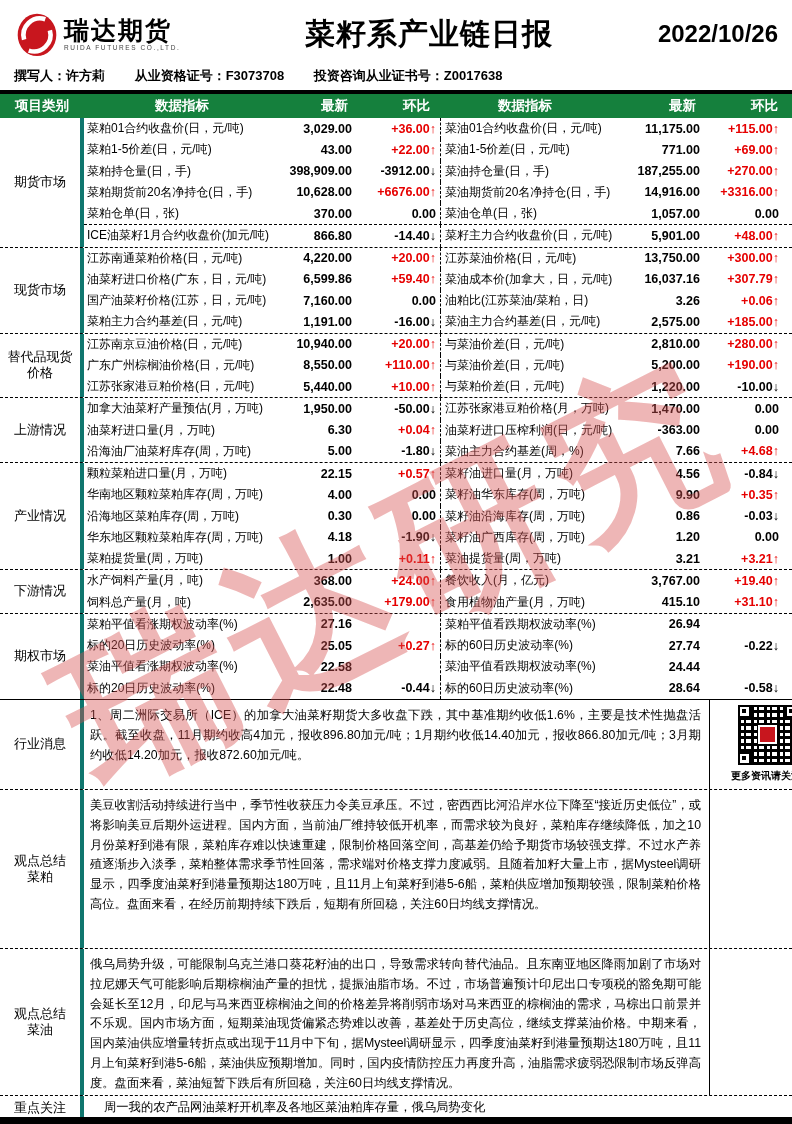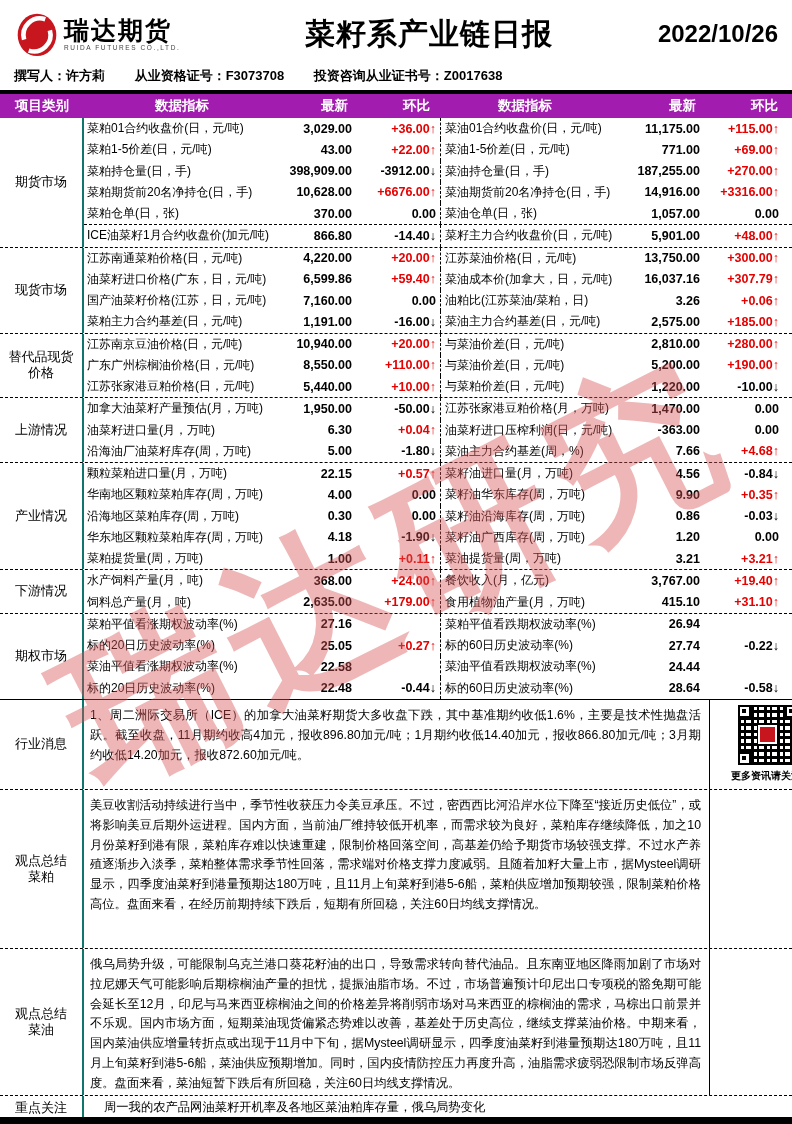--- a/index.html
+++ b/index.html
@@ -21,31 +21,31 @@
   .brand-name { font-size:25px; font-weight:bold; letter-spacing:2px; line-height:1.05; }
   .brand-sub { font-size:6.5px; letter-spacing:1.6px; color:#444; margin-top:1px; }
   .title { flex:1; text-align:center; font-size:30px; font-weight:bold; letter-spacing:1px; }
   .date { width:150px; text-align:right; font-size:24px; font-weight:bold; }
   
   .meta { padding:3px 14px 5px 14px; font-size:13px; font-weight:bold; border-bottom:4px solid #000; }
   .meta span { margin-right:26px; }
   
   .thead {
     display:grid; grid-template-columns:84px 196px 78px 82px 170px 96px 86px;
-    background:#a21caf; color:#fff; font-weight:bold; font-size:13.5px;
+    background:#15803d; color:#fff; font-weight:bold; font-size:13.5px;
     height:24px; align-items:center;
   }
   .thead .c { text-align:center; }
   .thead .r { text-align:right; padding-right:10px; box-sizing:border-box; }
   .thead .r2 { text-align:right; padding-right:14px; box-sizing:border-box; }
   
   .sec { display:flex; border-top:1.5px dashed #000; }
   #sections .sec:first-child { border-top:none; }
   .cat {
-    flex:0 0 84px; width:84px; box-sizing:border-box; border-right:2px solid #0f766e;
+    flex:0 0 84px; width:84px; box-sizing:border-box; border-right:4px solid #0f766e;
     display:flex; align-items:center; justify-content:center; text-align:center;
     font-size:13px; white-space:pre-line; line-height:1.25;
   }
   .rows { flex:1; }
   .row {
     display:grid; grid-template-columns:196px 78px 82px 170px 96px 86px;
     height:21.25px; align-items:center; font-size:12px;
   }
   .row.dash { border-top:1.5px dashed #000; }
   .cell { box-sizing:border-box; }

